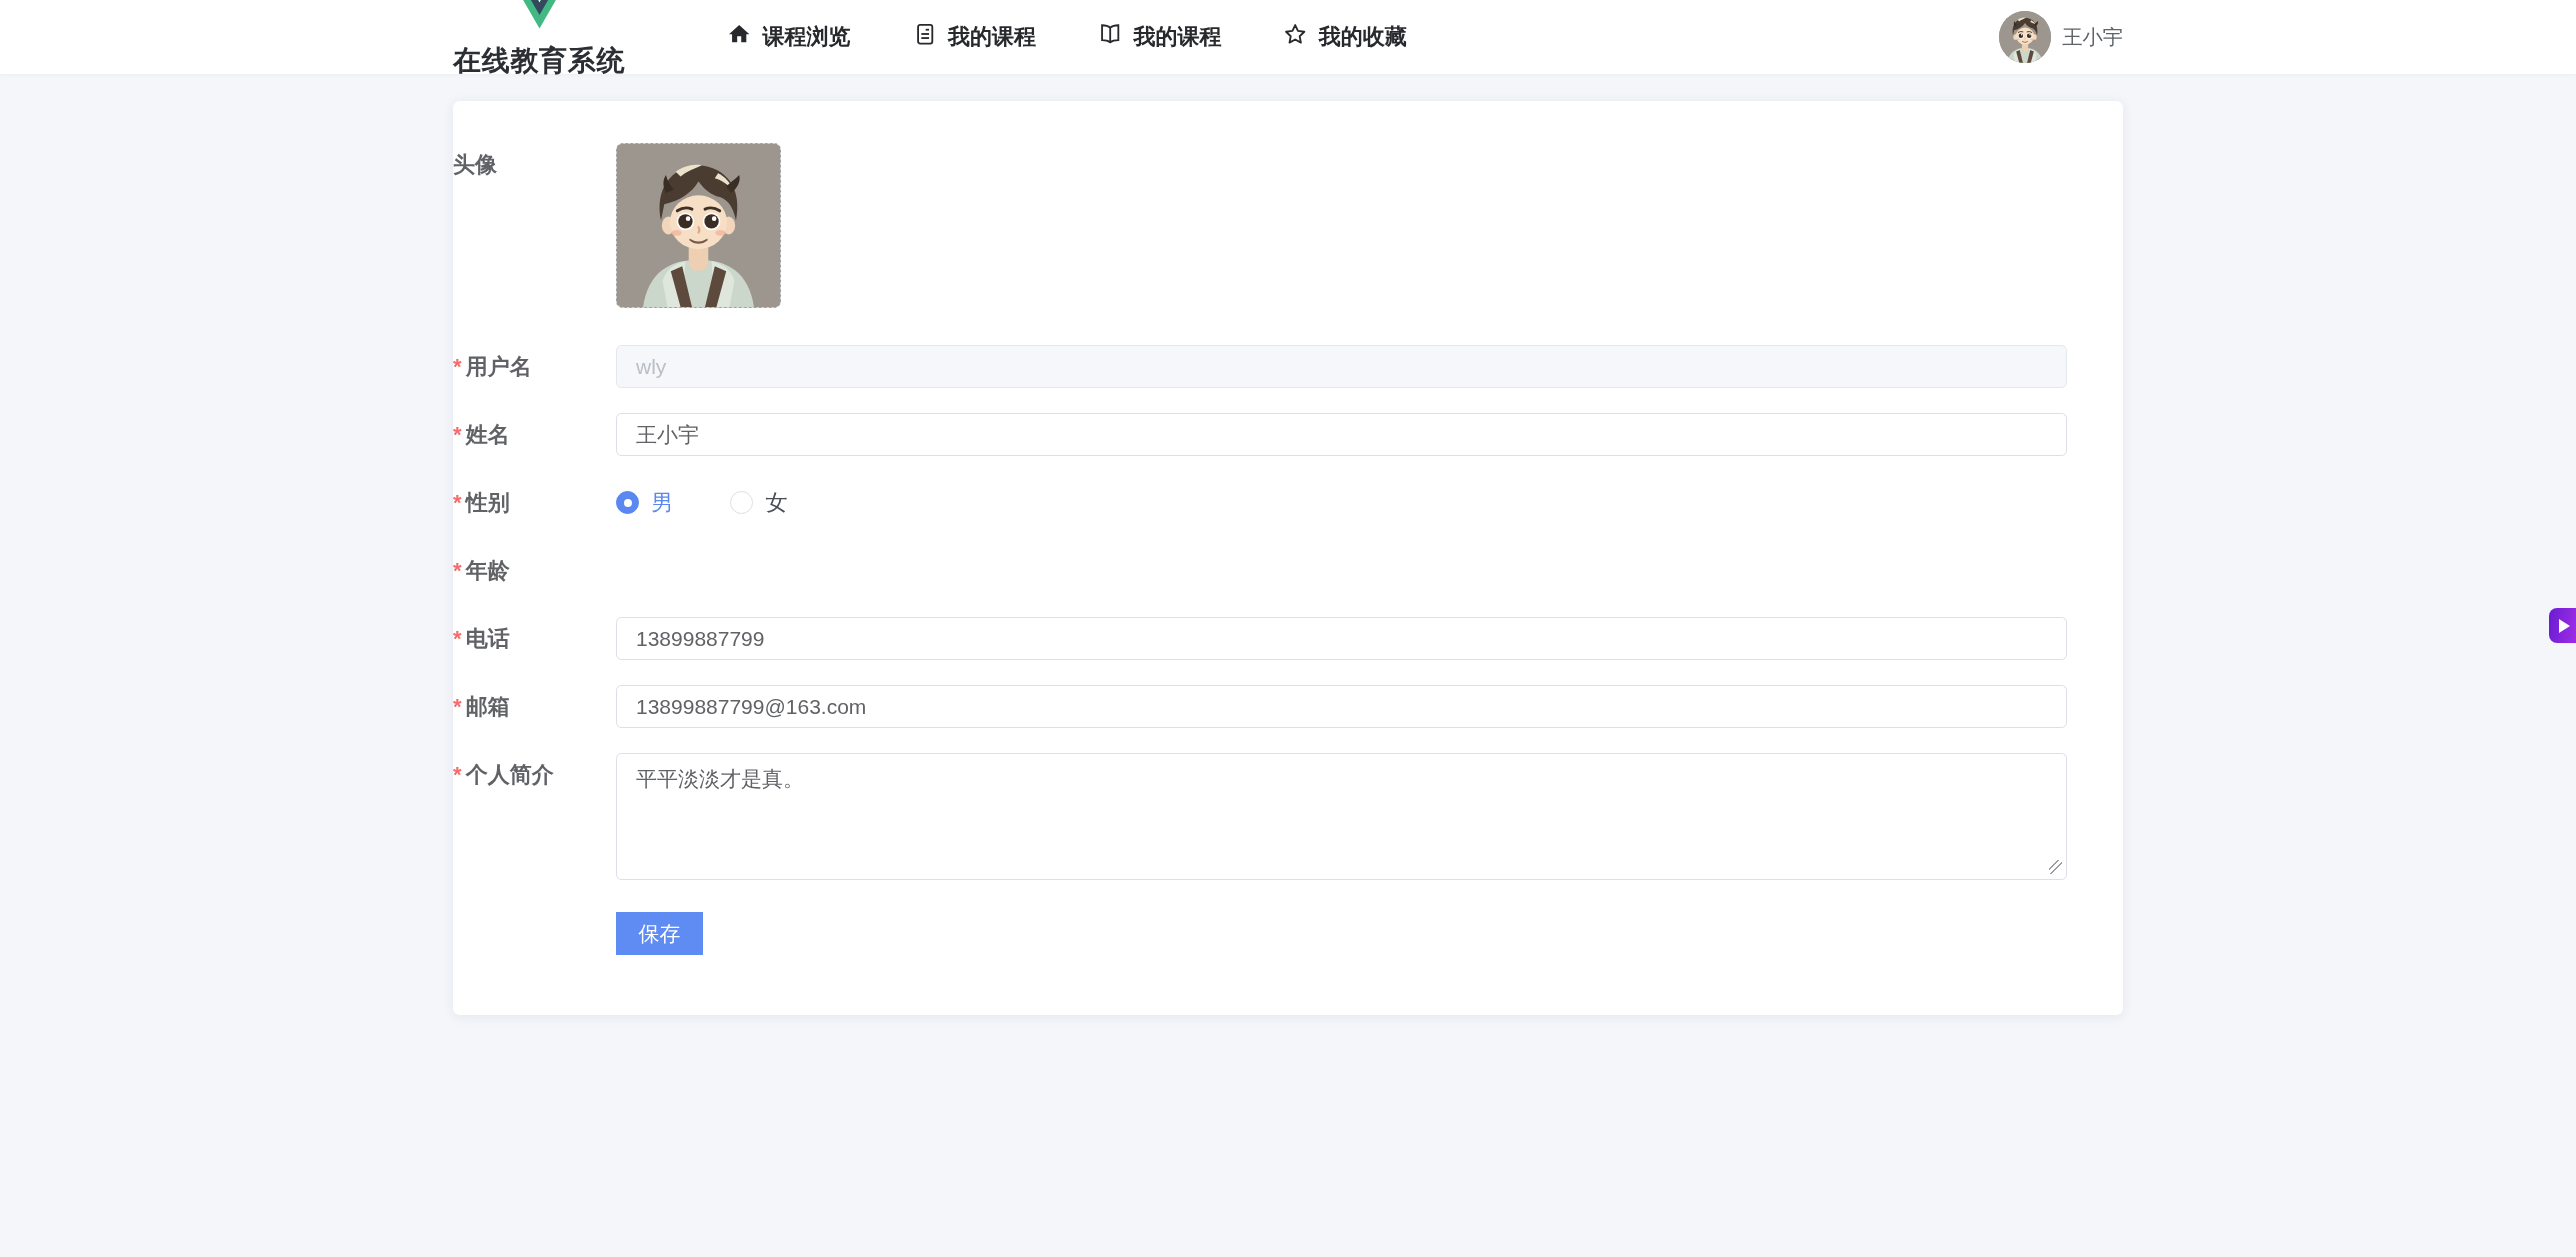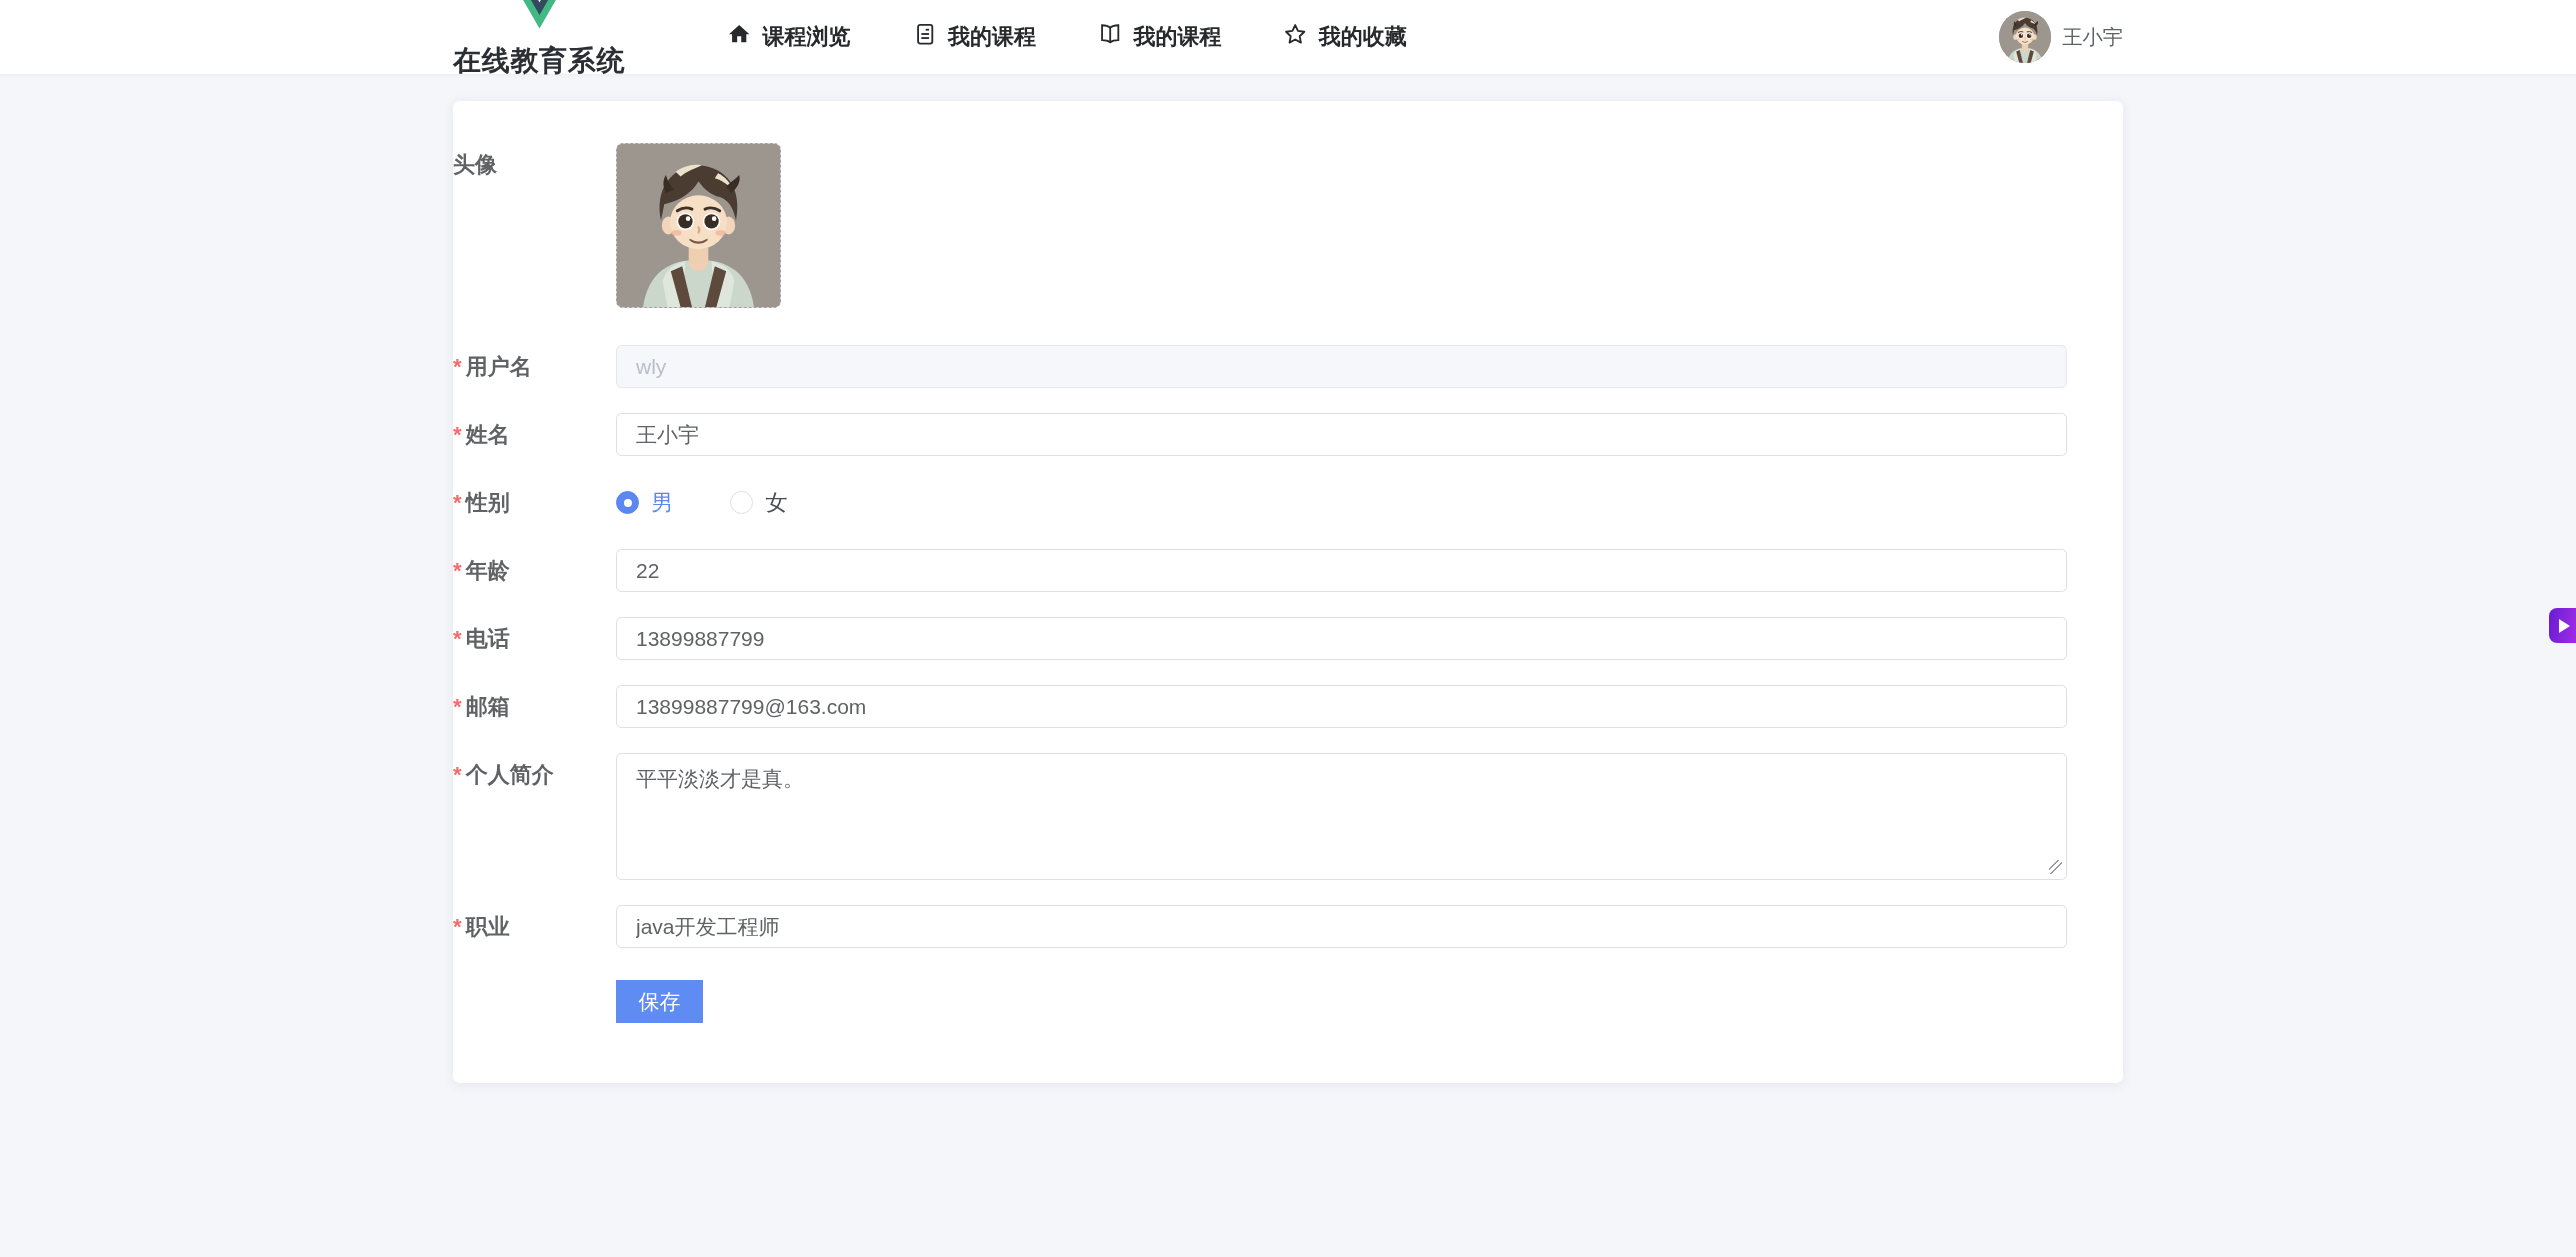--- a/index.html
+++ b/index.html
@@ -259,23 +259,20 @@
           <div class="radio-option">
             <span class="radio-circle"></span>
             <span class="radio-label">女</span>
           </div>
         </div>
       </div>
     </div>
 
     <div class="form-row">
       <div class="form-label required">年龄</div>
-      <div class="form-control">
-        <input class="text-input" value="22" style="">
-      </div>
     </div>
 
     <div class="form-row">
       <div class="form-label required">电话</div>
       <div class="form-control">
         <input class="text-input" value="13899887799" style="">
       </div>
     </div>
 
     <div class="form-row">
@@ -288,26 +285,20 @@
     <div class="form-row align-top">
       <div class="form-label required">个人简介</div>
       <div class="form-control">
         <div class="textarea-wrap">
           <textarea class="text-input" style="">平平淡淡才是真。</textarea>
           <div class="resize-grip"></div>
         </div>
       </div>
     </div>
 
-    <div class="form-row">
-      <div class="form-label required">职业</div>
-      <div class="form-control">
-        <input class="text-input" value="java开发工程师" style="">
-      </div>
-    </div>
 
     <div class="form-row save-row">
       <div class="form-label"></div>
       <div class="form-control">
         <button class="save-button">保存</button>
       </div>
     </div>
 
   </section>
 </main>

